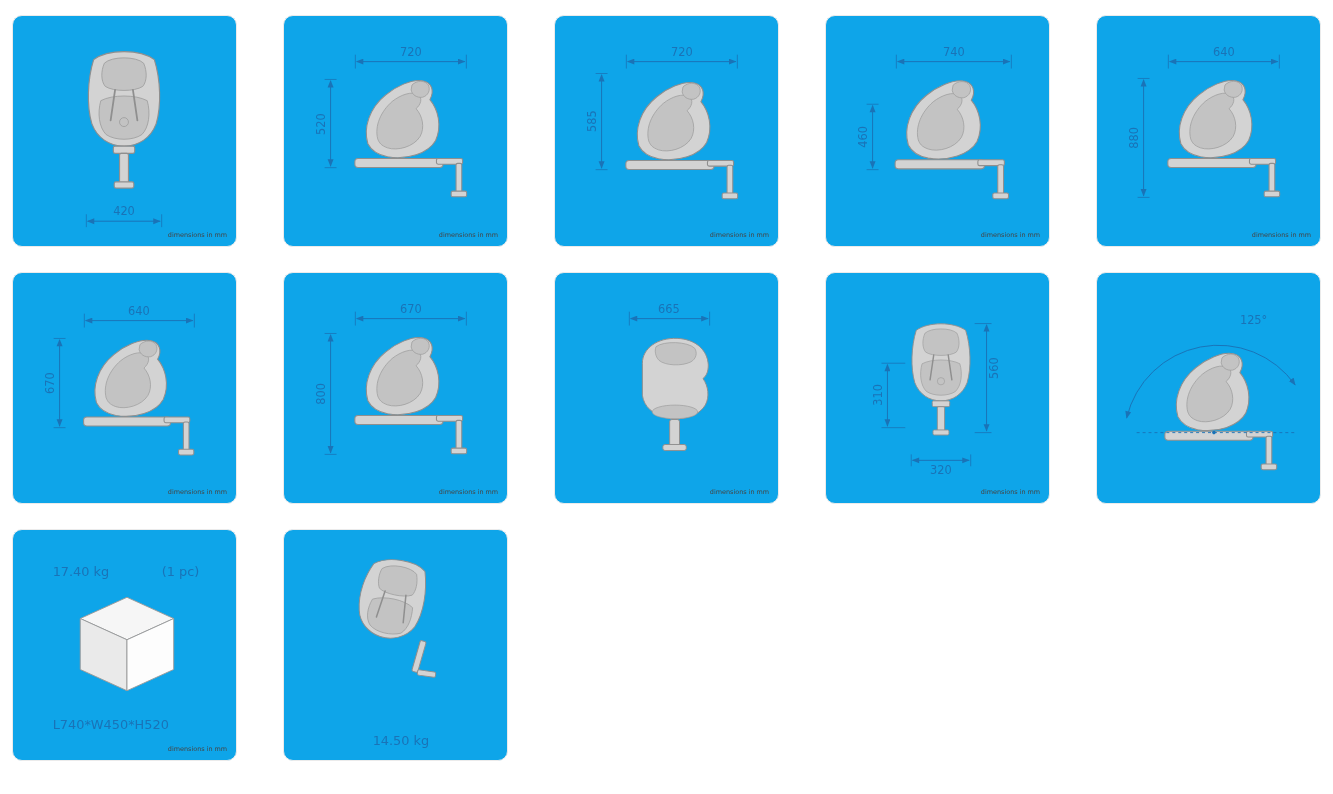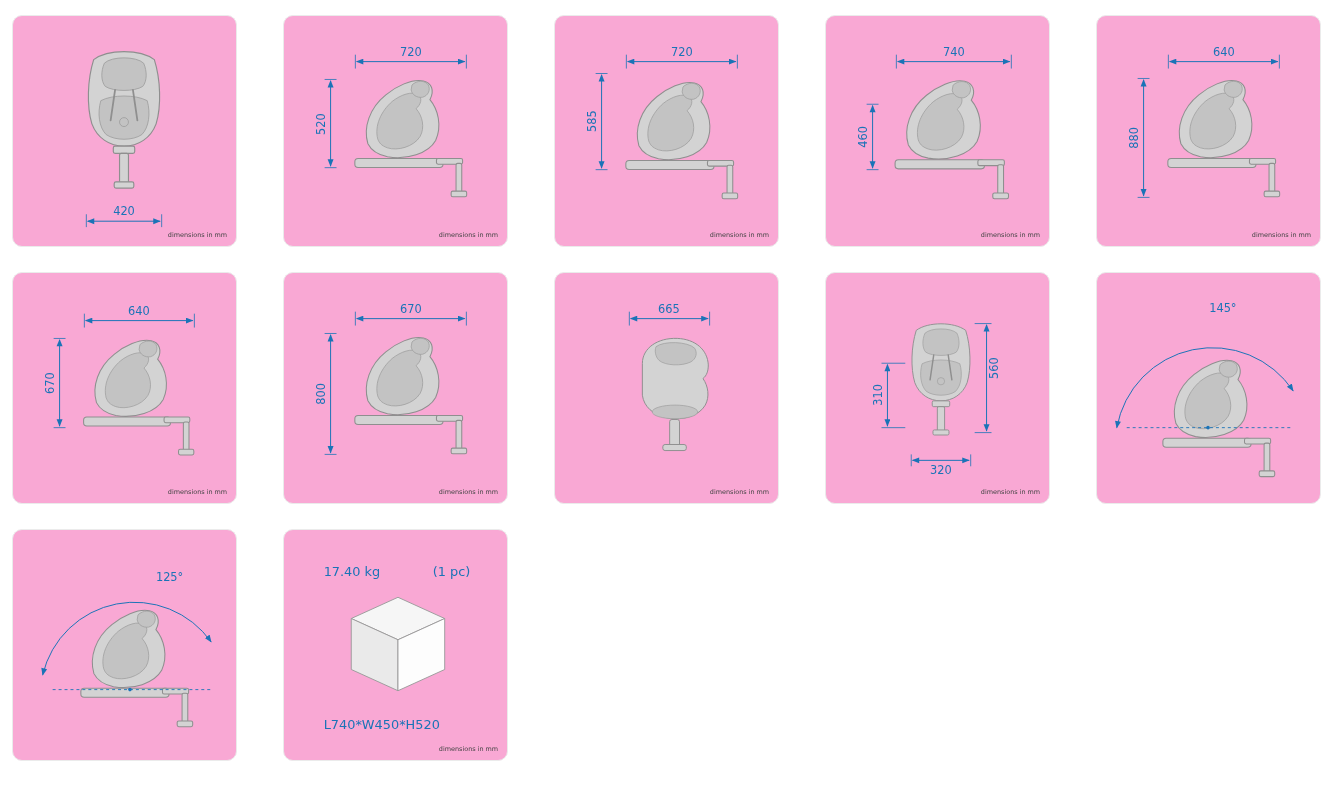--- a/index.html
+++ b/index.html
@@ -3,21 +3,21 @@
 <meta charset="utf-8">
 <style>
   html,body{margin:0;padding:0;background:#fff;}
   body{width:1333px;height:794px;overflow:hidden;font-family:"DejaVu Sans",sans-serif;}
   .gallery{
     box-sizing:border-box;width:1333px;
     display:grid;grid-template-columns:repeat(5,225px);grid-template-rows:repeat(3,232px);
     column-gap:42px;row-gap:25px;padding:15px 12px;justify-content:space-between;
   }
   .card{
-    background:#f9a8d4;border:1px solid #ebebeb;border-radius:10px;
+    background:#0ea5e9;border:1px solid #ebebeb;border-radius:10px;
     position:relative;overflow:hidden;
   }
   .card svg{display:block;width:100%;height:100%;}
   
   .s-fill{fill:#d3d3d3;stroke:#8f8f8f;stroke-width:1.3;}
   .s-inner{fill:#c3c3c3;stroke:#9c9c9c;stroke-width:0.9;}
   .h-line{stroke:#8f8f8f;stroke-width:2;fill:none;stroke-linecap:round;}
   
   .dline{stroke:#1a73b7;stroke-width:1;fill:none;}
   .ext{stroke:#1a73b7;stroke-width:0.8;}
@@ -233,31 +233,20 @@
         <line class="ext" x1="86" y1="182" x2="86" y2="194"></line>
         <line class="ext" x1="146" y1="182" x2="146" y2="194"></line>
         <line class="dline" x1="87.5" y1="188" x2="144.5" y2="188" marker-start="url(#as)" marker-end="url(#ae)"></line>
         <text class="dtext" x="116" y="202" text-anchor="middle">320</text>
       </g>
       <text class="note" x="216" y="222" text-anchor="end">dimensions in mm</text>
     </svg>
   </div>
 
 
-  <div class="card">
-    <svg viewBox="0 0 225 230">
-      <use href="#seat-side" x="50" y="75" width="140" height="132"></use>
-      <g>
-        <path class="ddash" d="M 30 155 L 195 155"></path>
-        <circle cx="112" cy="155" r="1.8" fill="#1a73b7"></circle>
-        <path class="darc" d="M 20 155 A 98 98 0 0 1 198 118" marker-start="url(#as)" marker-end="url(#ae)"></path>
-        <text class="dtext" x="127" y="38" text-anchor="middle">145°</text>
-      </g>
-    </svg>
-  </div>
 
 
   <div class="card">
     <svg viewBox="0 0 225 230">
       <use href="#seat-side" x="52" y="68" width="140" height="132"></use>
       <g>
         <path class="ddash" d="M 40 160 L 200 160"></path>
         <circle cx="118" cy="160" r="1.8" fill="#1a73b7"></circle>
         <path class="darc" d="M 30 145 A 95 95 0 0 1 200 112" marker-start="url(#as)" marker-end="url(#ae)"></path>
         <text class="dtext" x="158" y="50" text-anchor="middle">125°</text>
@@ -268,14 +257,20 @@
   <div class="card">
     <svg viewBox="0 0 225 230">
       <text class="wtext" x="40" y="45" text-anchor="start">17.40 kg</text>
       <text class="wtext" x="150" y="45" text-anchor="start">(1 pc)</text>
       <use href="#box" x="55" y="58" width="120" height="112"></use>
       <text class="wtext" x="40" y="200" text-anchor="start">L740*W450*H520</text>
       <text class="note" x="216" y="222" text-anchor="end">dimensions in mm</text>
     </svg>
   </div>
 
+  <div class="card">
+    <svg viewBox="0 0 225 230">
+      <use href="#seat-3q" x="58" y="20" width="115" height="138"></use>
+      <text class="wtext" x="118" y="216" text-anchor="middle">14.50 kg</text>
+    </svg>
+  </div>
 
 </div>
 
 </body></html>

